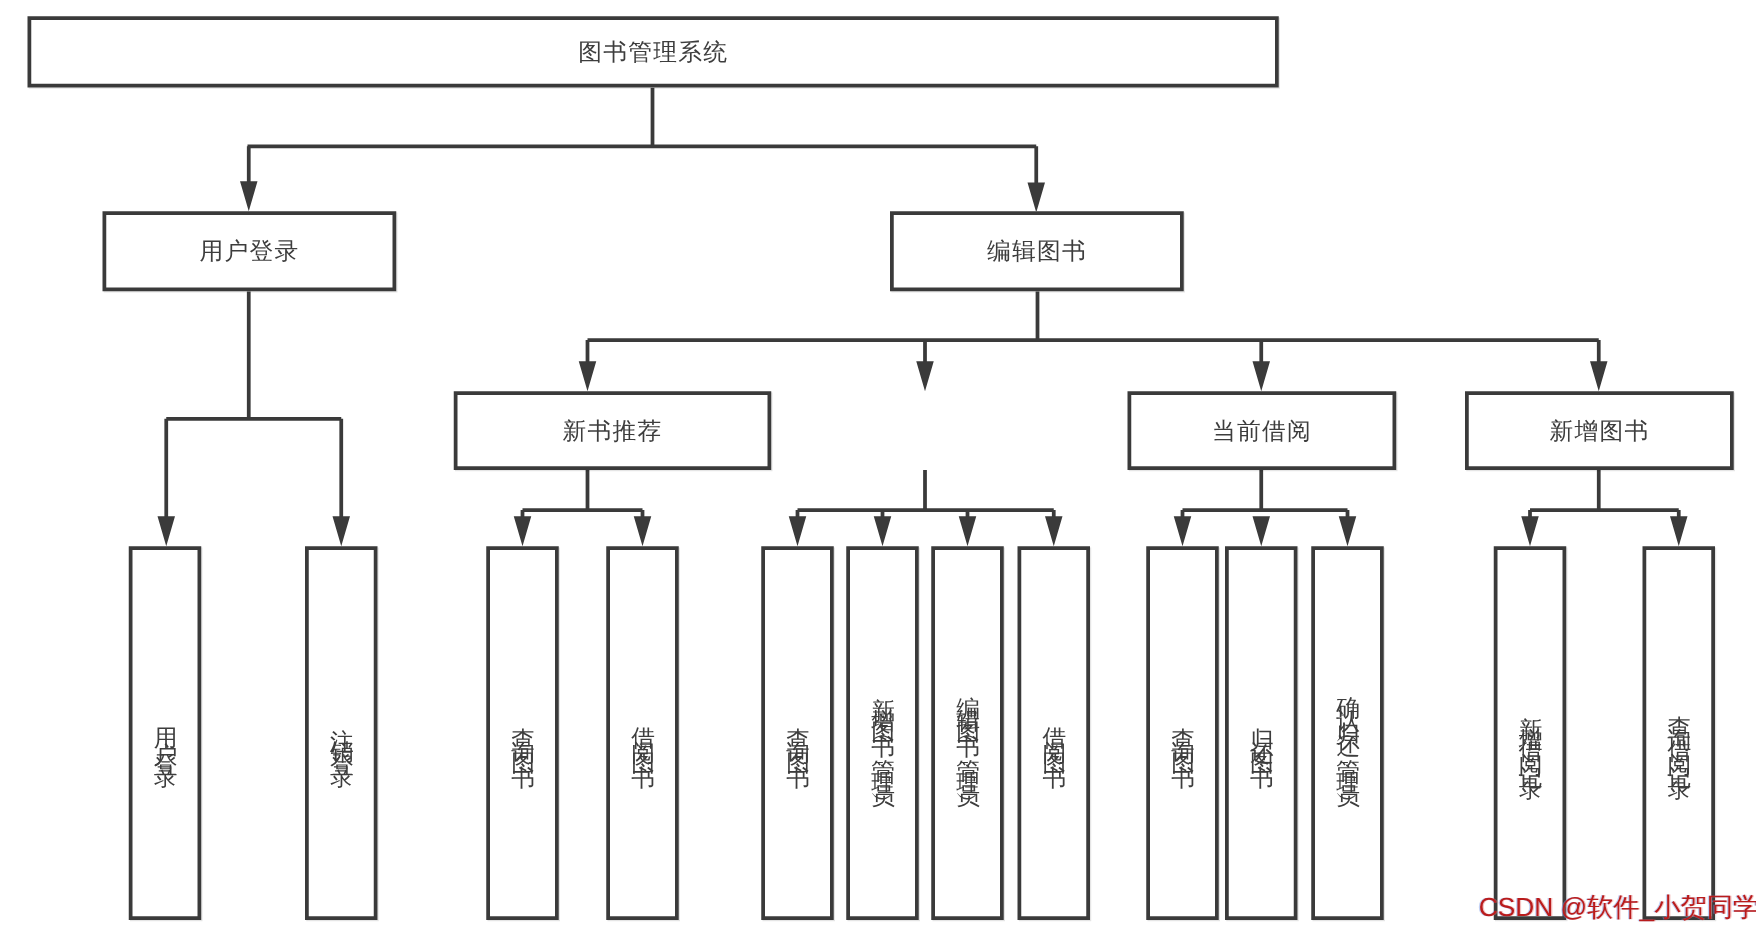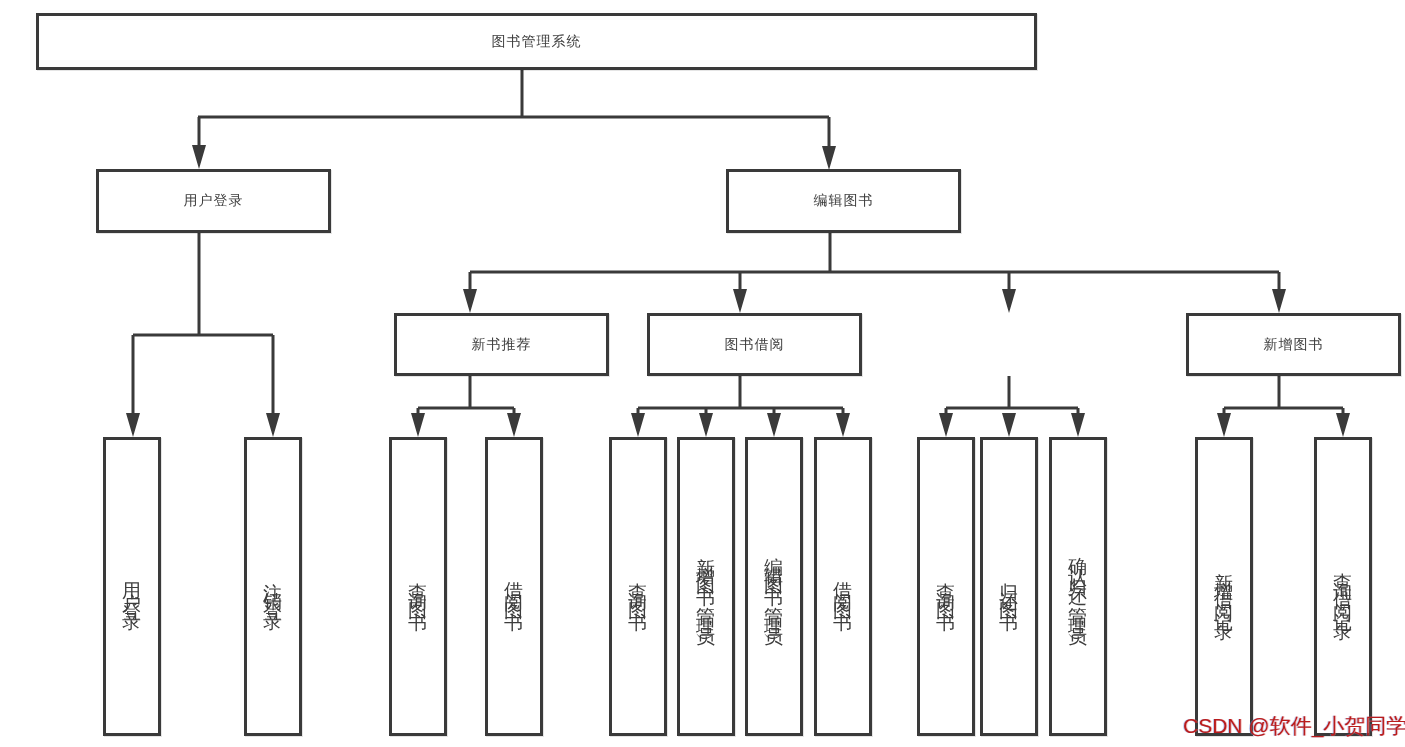--- a/index.html
+++ b/index.html
@@ -33,21 +33,21 @@
     position: absolute;
     box-sizing: border-box;
     background: #ffffff;
     border: 3px solid #3a3a3a;
     display: flex;
     align-items: center;
     justify-content: center;
     color: #3d3d3d;
     box-shadow: 1px 1px 0 rgba(0,0,0,0.10);
   }
-  .hbox { font-size: 14px; letter-spacing: 1px; margin-left: 14px; }
+  .hbox { font-size: 19px; letter-spacing: 1px; }
   .leaf { font-size: 19px; }
   .leaf .vtext {
     writing-mode: vertical-rl;
     text-orientation: mixed;
     letter-spacing: 10px;
     white-space: nowrap;
     line-height: 1;
   }
   .watermark {
     position: absolute;
@@ -101,25 +101,25 @@
     <span>图书管理系统</span>
   </div>
 
   <div class="node hbox" style="left:82px;top:169px;width:235px;height:64px">
     <span>用户登录</span>
   </div>
   <div class="node hbox" style="left:712px;top:169px;width:235px;height:64px">
     <span>编辑图书</span>
   </div>
 
-  <div class="node hbox" style="left:380px;top:313px;width:215px;height:63px">
+  <div class="node hbox" style="left:363px;top:313px;width:254px;height:63px">
     <span>新书推荐</span>
   </div>
-  <div class="node hbox" style="left:633px;top:313px;width:215px;height:63px">
-    <span>图书借阅</span>
+  <div class="node hbox" style="left:902px;top:313px;width:215px;height:63px">
+    <span>当前借阅</span>
   </div>
   <div class="node hbox" style="left:1172px;top:313px;width:215px;height:63px">
     <span>新增图书</span>
   </div>
 
   <div class="node leaf" style="left:103px;top:437px;width:58px;height:299px">
     <span class="vtext">用户登录</span>
   </div>
   <div class="node leaf" style="left:244px;top:437px;width:58px;height:299px">
     <span class="vtext">注销登录</span>

